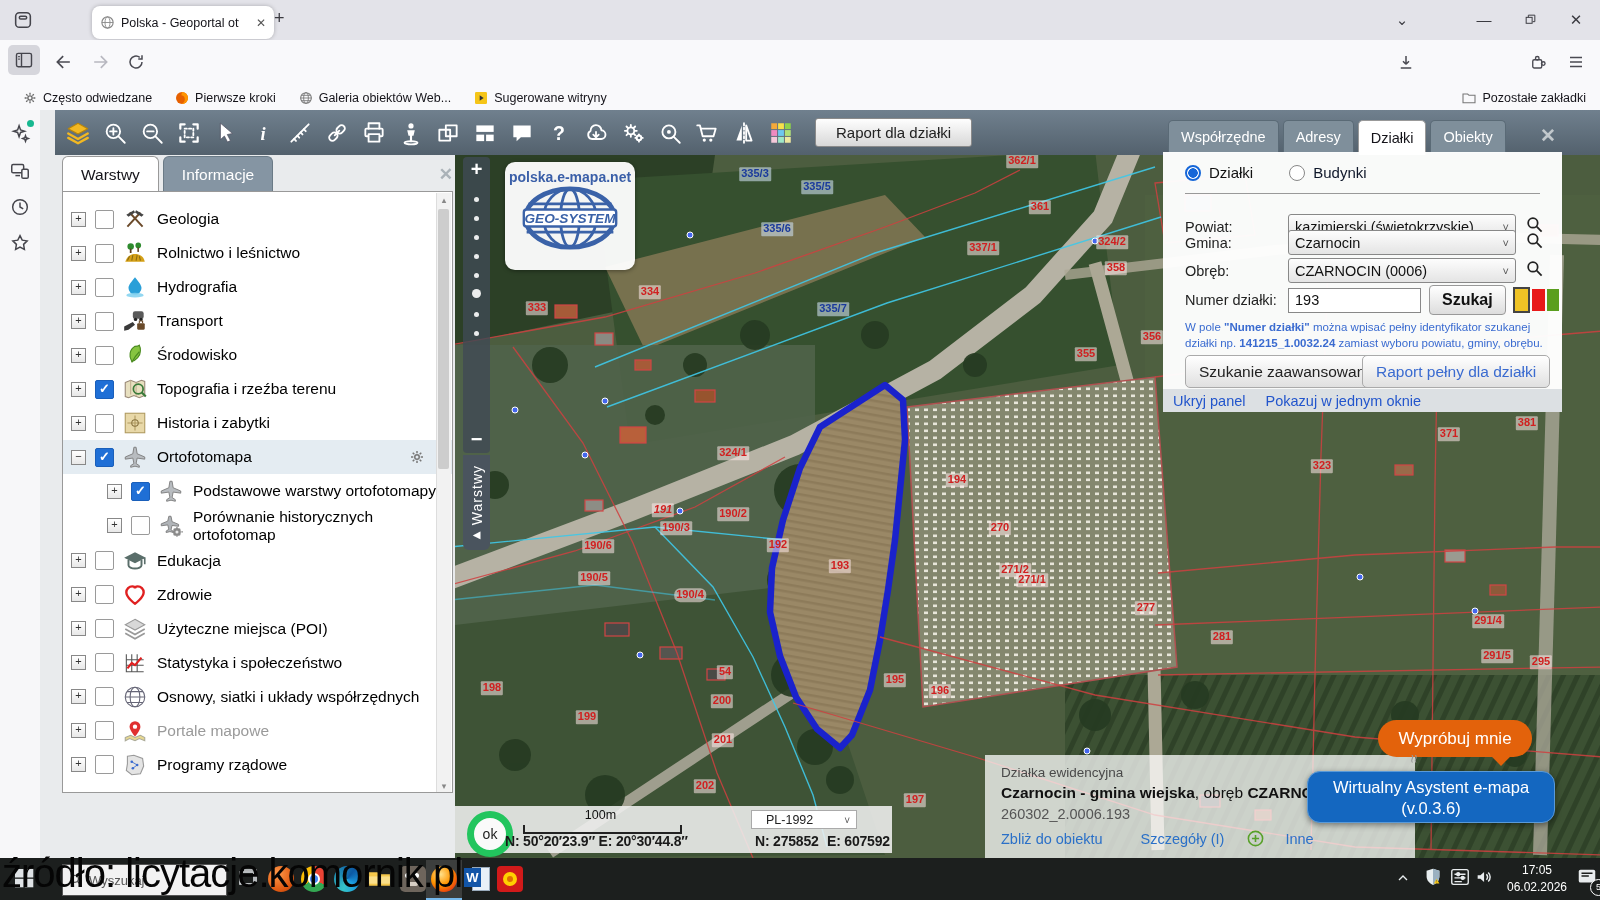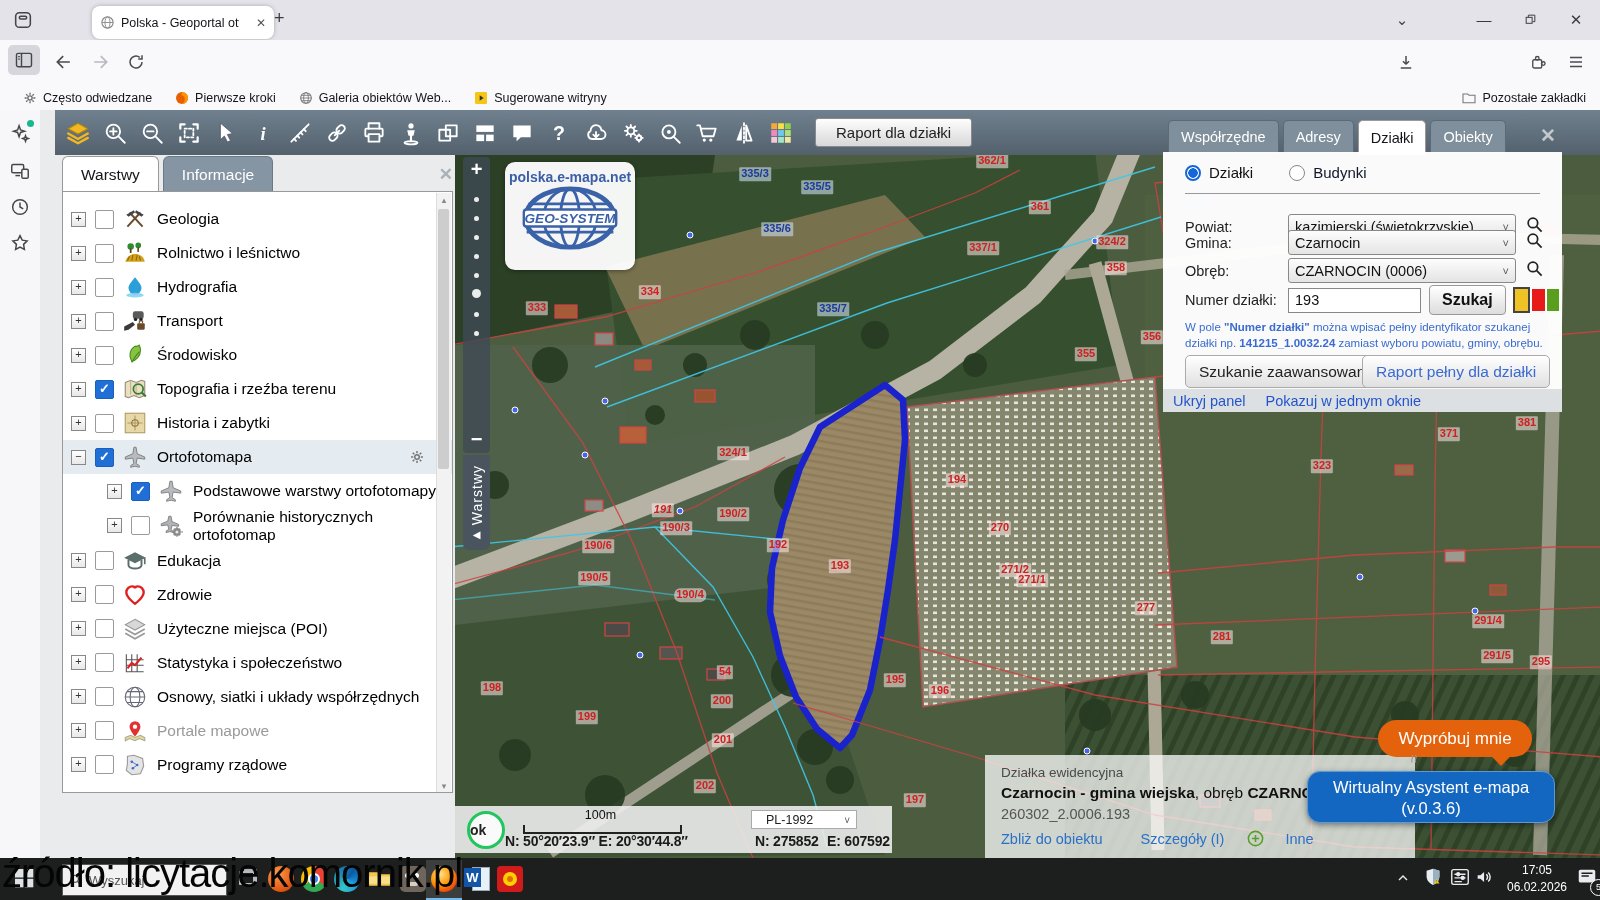--- a/index.html
+++ b/index.html
@@ -66,22 +66,22 @@
   .zdot{width:5px;height:5px;border-radius:50%;background:rgba(255,255,255,.9);margin:14px auto 0}
   .zdot.big{width:9px;height:9px;margin:11px auto 0}
   #side-tab{position:absolute;left:8px;top:300px;width:27px;height:95px;background:#4a545e;border-radius:0 0 6px 6px;
     color:#fff;display:flex;flex-direction:column;align-items:center;justify-content:center}
   #side-tab .vt{writing-mode:vertical-rl;transform:rotate(180deg);font-size:14px;letter-spacing:1px}
   #logo{position:absolute;left:50px;top:7px;width:130px;height:108px;background:rgba(255,255,255,.95);
     border-radius:10px;box-shadow:0 1px 4px rgba(0,0,0,.4);text-align:center}
   #logo .l1{font-size:14px;font-weight:bold;color:#3a5fa8;margin-top:7px}
   
   #statusbar{position:absolute;left:0;top:651px;width:437px;height:47px;background:rgba(240,240,240,.88)}
-  #okc{position:absolute;left:12px;top:5px;width:32px;height:32px;border:3px solid #22c55e;border-radius:50%;
-    background:#fafafa;line-height:32px;font-weight:bold;font-size:14px;color:#222}
+  #okc{position:absolute;left:12px;top:5px;width:32px;height:32px;border:7px solid #22c55e;border-radius:50%;
+    background:#fafafa;text-align:center;line-height:32px;font-weight:normal;font-size:14px;color:#222}
   #scale-lab{position:absolute;left:68px;top:2px;width:155px;text-align:center;font-size:12.5px;color:#111}
   #scale-bar{position:absolute;left:68px;top:19px;width:155px;height:7px;border-left:2px solid #222;
     border-right:2px solid #222;border-bottom:2px solid #222}
   #crsbox{position:absolute;left:296px;top:4px;width:106px;height:19px;background:#fff;border:1px solid #aaa;
     font-size:12.5px;color:#222;line-height:19px;padding-left:14px;box-sizing:border-box}
   .coordtx{position:absolute;top:27px;font-weight:bold;font-size:14px;color:#1a1a1a;letter-spacing:-.2px;white-space:nowrap}
   
   #finfo{position:absolute;left:530px;top:600px;width:430px;height:103px;background:rgba(255,255,255,.74);padding:10px 16px;box-sizing:border-box}
   #finfo .t1{font-size:13.5px;color:#4a4a4a}
   #finfo .t2{font-size:15.5px;color:#111;margin-top:4px}
@@ -723,21 +723,21 @@
       <circle cx="958" cy="150" r="3"></circle>
         <circle cx="905" cy="422" r="3"></circle>
         <circle cx="1020" cy="456" r="3"></circle>
       <circle cx="130" cy="300" r="3"></circle>
         <circle cx="60" cy="255" r="3"></circle>
     </g>
   </svg>
   <div id="map-labels">
       <div class="lbl" style="left: 82px; top: 153px;">333</div>
       <div class="lbl" style="left: 195px; top: 137px;">334</div>
-      <div class="lbl" style="left: 537px; top: 6px;">362/1</div>
+      <div class="lbl" style="left: 567px; top: 6px;">362/1</div>
       <div class="lbl" style="left: 585px; top: 52px;">361</div>
       <div class="lbl" style="left: 657px; top: 87px;">324/2</div>
       <div class="lbl" style="left: 661px; top: 113px;">358</div>
       <div class="lbl" style="left: 528px; top: 93px;">337/1</div>
       <div class="lbl" style="left: 697px; top: 182px;">356</div>
       <div class="lbl" style="left: 631px; top: 199px;">355</div>
       <div class="lbl" style="left: 278px; top: 298px;">324/1</div>
       <div class="lbl" style="left: 502px; top: 325px;">194</div>
       <div class="lbl" style="left: 208px; top: 355px; font-style: italic;">191</div>
       <div class="lbl" style="left: 278px; top: 359px;">190/2</div>

